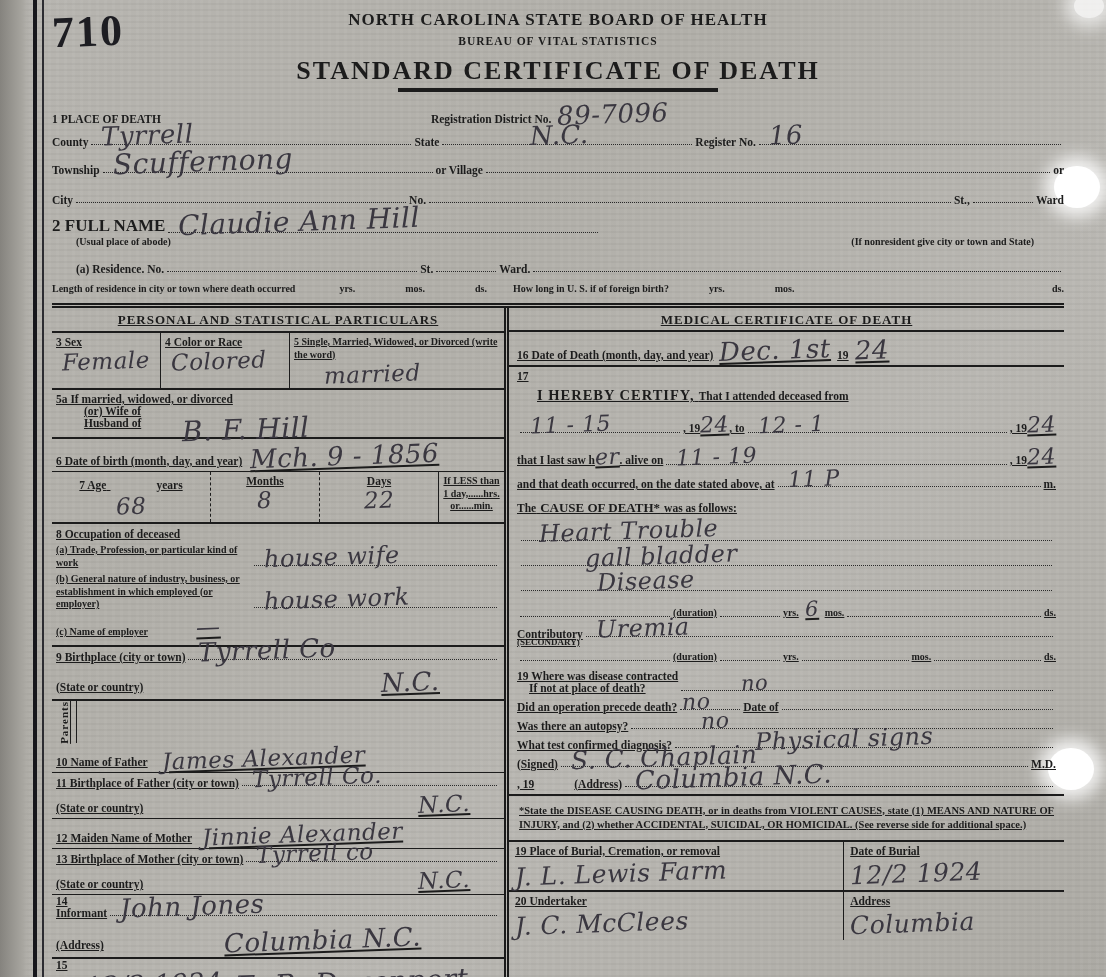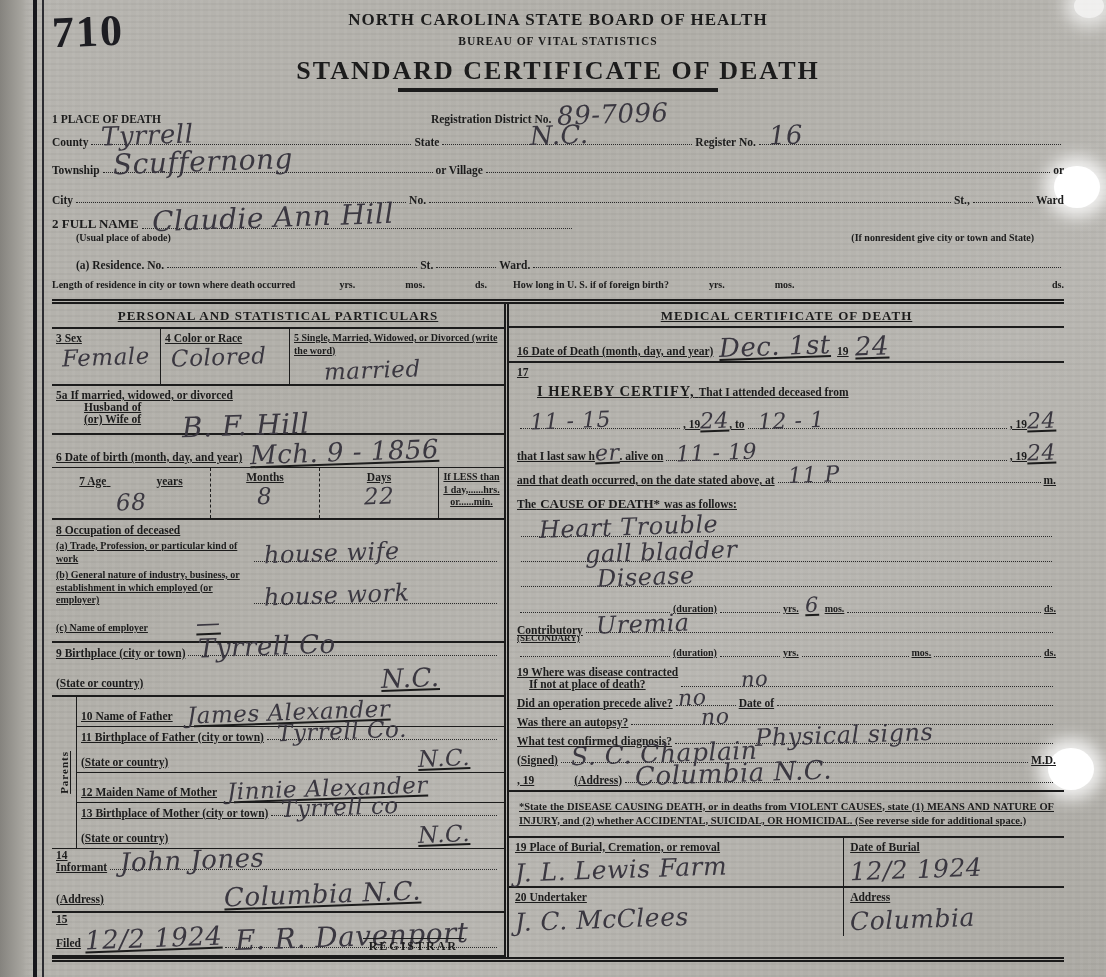--- a/index.html
+++ b/index.html
@@ -87,21 +87,21 @@
   .r7 .hw { font-size:23px; margin-top:2px; }
 
   .r8 { border-bottom:2px solid #1c1c1c; padding:4px 4px 6px; }
   .r8 .sub { display:flex; align-items:flex-end; margin-top:4px; }
   .r8 .sub .lab { width:195px; }
   .r8 .hw { font-size:24px; }
 
   .r9 { border-bottom:2px solid #1c1c1c; padding:4px 4px 4px; }
   .r9 .second { display:flex; }
 
-  .parents { display:flex; border-bottom:1.5px solid #1c1c1c; }
+  .parents { display:flex; border-bottom:1.5px solid #1c1c1c;flex-direction:column; }
   .pstrip { width:24px; border-right:1.5px solid #1c1c1c; display:flex;
     align-items:center; justify-content:center; }
   .pstrip span { writing-mode:vertical-rl; transform:rotate(180deg); font-weight:bold;
     font-size:11px; letter-spacing:1px; }
   .pbody { flex:1; }
   .prow { padding:4px 4px 2px; border-bottom:1.5px solid #1c1c1c; }
   .prow:last-child { border-bottom:none; }
   .prow .fr .hw { font-size:23px; }
 
   .r14, .r15 { border-bottom:2px solid #1c1c1c; padding:0 4px 4px; position:relative; }
@@ -197,21 +197,21 @@
         <span class="lbl">No.</span>
         <span class="dots"></span>
         <span class="lbl">St.,</span>
         <span class="dots shorty"></span>
         <span class="lbl">Ward</span>
       </div>
     </div>
 
     <div class="sec2">
       <div class="fr">
-        <span class="lbl" style="font-size:13px">2 FULL NAME</span>
+        <span class="lbl" style="font-size:17px">2 FULL NAME</span>
         <span class="dots" style="flex:0 0 430px">
             <span class="hw xl">Claudie Ann Hill</span>
           </span>
         <span style="flex:1"></span>
       </div>
       <div class="fr" style="margin-top:0">
         <span class="lbl-sm" style="margin-left:24px">(Usual place of abode)</span>
         <span style="flex:1"></span>
         <span class="lbl-sm">(If nonresident give city or town and State)</span>
         <span style="flex:0 0 30px"></span>
@@ -258,22 +258,22 @@
             <span class="hw">Colored</span>
           </div>
           <div class="c-marital">
             <div class="lbl-sm">5 Single, Married, Widowed, or Divorced (write the word)</div>
             <span class="hw" style="margin-left:30px">married</span>
           </div>
         </div>
 
         <div class="r5a">
           <div class="lbl">5a If married, widowed, or divorced</div>
+          <div class="lbl" style="margin-left:28px">(or) Wife of</div>
           <div class="lbl" style="margin-left:28px">Husband of</div>
-          <div class="lbl" style="margin-left:28px">(or) Wife of</div>
           <span class="hw xl">B. F. Hill</span>
         </div>
 
         <div class="r6 fr">
           <span class="lbl">6 Date of birth (month, day, and year)</span>
           <span class="hw lg" style="margin-left:8px">Mch. 9 - 1856</span>
         </div>
 
         <div class="r7">
           <div class="agecell a-years">
@@ -502,21 +502,21 @@
           <div>
             <div class="lbl">19 Where was disease contracted</div>
             <div class="lbl" style="margin-left:12px">If not at place of death?</div>
           </div>
           <span class="dots">
               <span class="hw" style="left:60px">no</span>
             </span>
         </div>
 
         <div class="qline">
-          <span class="lbl">Did an operation precede alive?</span>
+          <span class="lbl">Did an operation precede death?</span>
           <span class="dots shorty">
               <span class="hw" style="left:2px">no</span>
             </span>
           <span class="lbl">Date of</span>
           <span class="dots"></span>
         </div>
 
         <div class="qline">
           <span class="lbl">Was there an autopsy?</span>
           <span class="dots">

